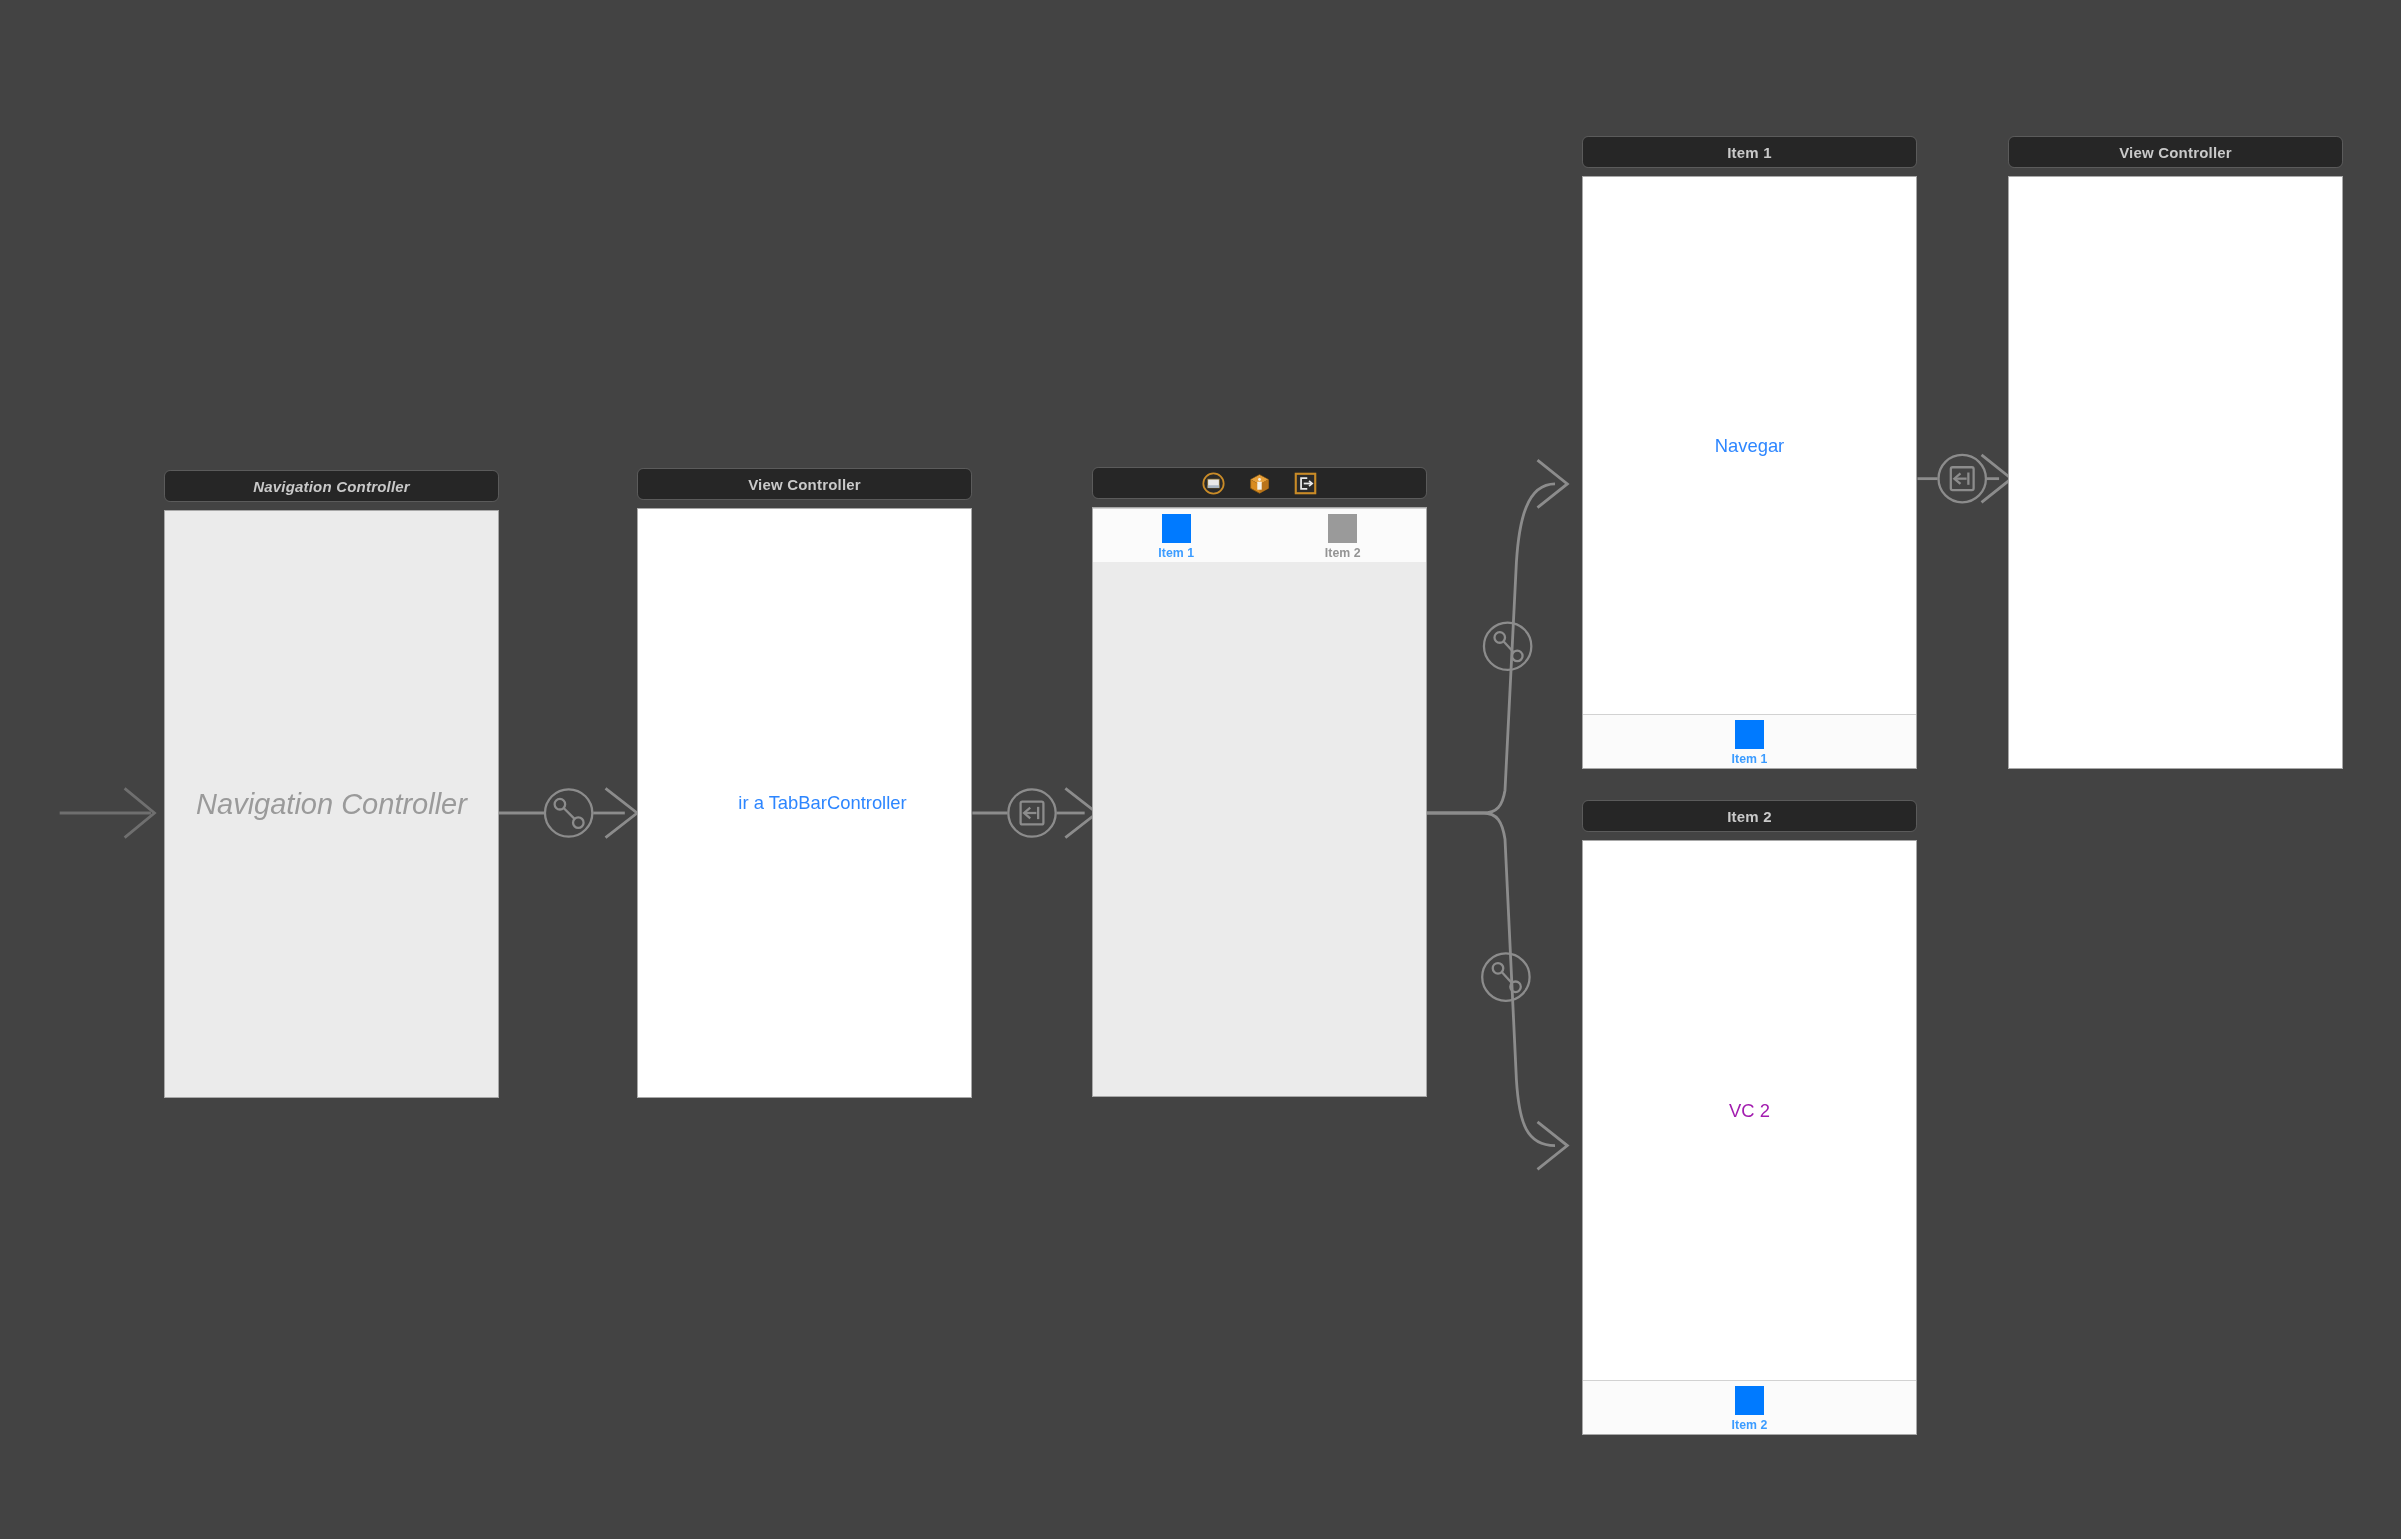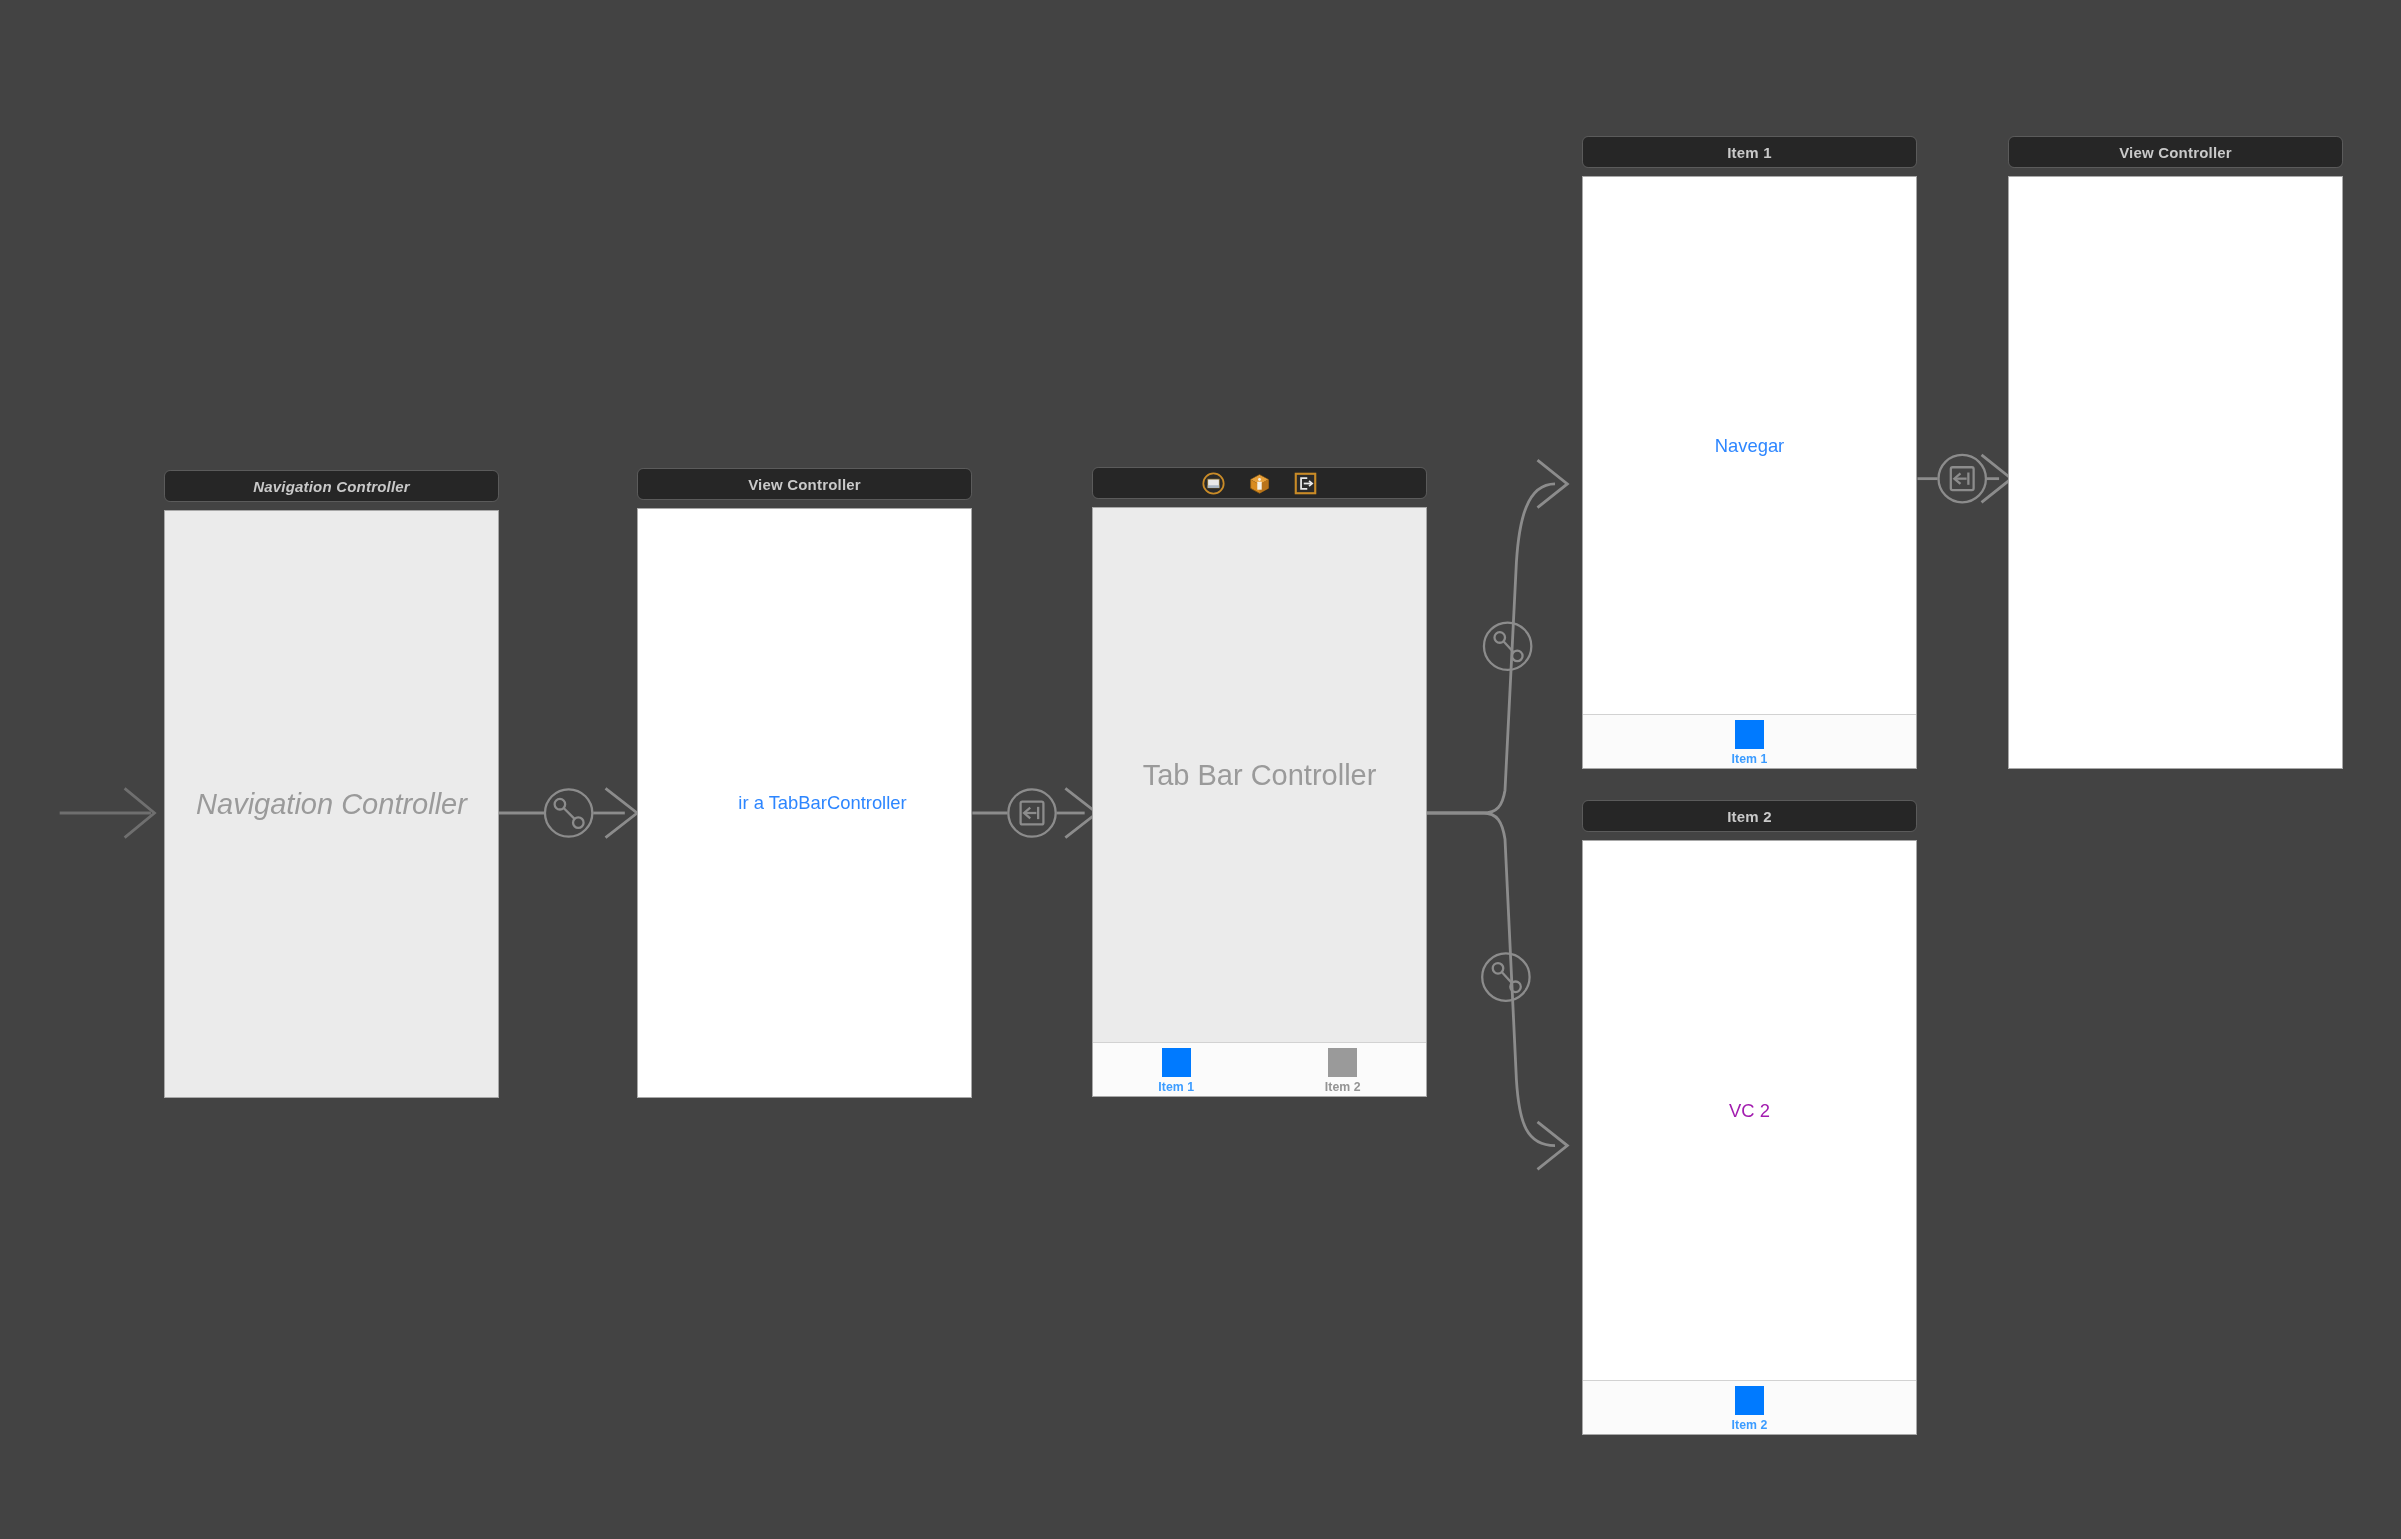--- a/index.html
+++ b/index.html
@@ -244,23 +244,20 @@
       </svg>
 
       <svg class="dock-icon" viewBox="0 0 26 26">
         <rect x="2" y="2" width="22" height="22" fill="#2a2a2a" stroke="#c98b27" stroke-width="2.4"></rect>
         <path d="M15 7 H8 V19 H15" fill="none" stroke="#e8e8e8" stroke-width="2"></path>
         <line x1="11" y1="13" x2="20" y2="13" stroke="#e8e8e8" stroke-width="2"></line>
         <polyline points="17,10 20.5,13 17,16" fill="none" stroke="#e8e8e8" stroke-width="2"></polyline>
       </svg>
     </div>
     <div class="scene-body gray" style="height:590px;">
-      <div class="canvas-area">
-        <span class="placeholder-title">Tab Bar Controller</span>
-      </div>
       <div class="tabbar two">
         <div class="tab-item">
           <div class="tab-glyph selected"></div>
           <div class="tab-label selected">Item 1</div>
         </div>
         <div class="tab-item">
           <div class="tab-glyph unselected"></div>
           <div class="tab-label unselected">Item 2</div>
         </div>
       </div>

